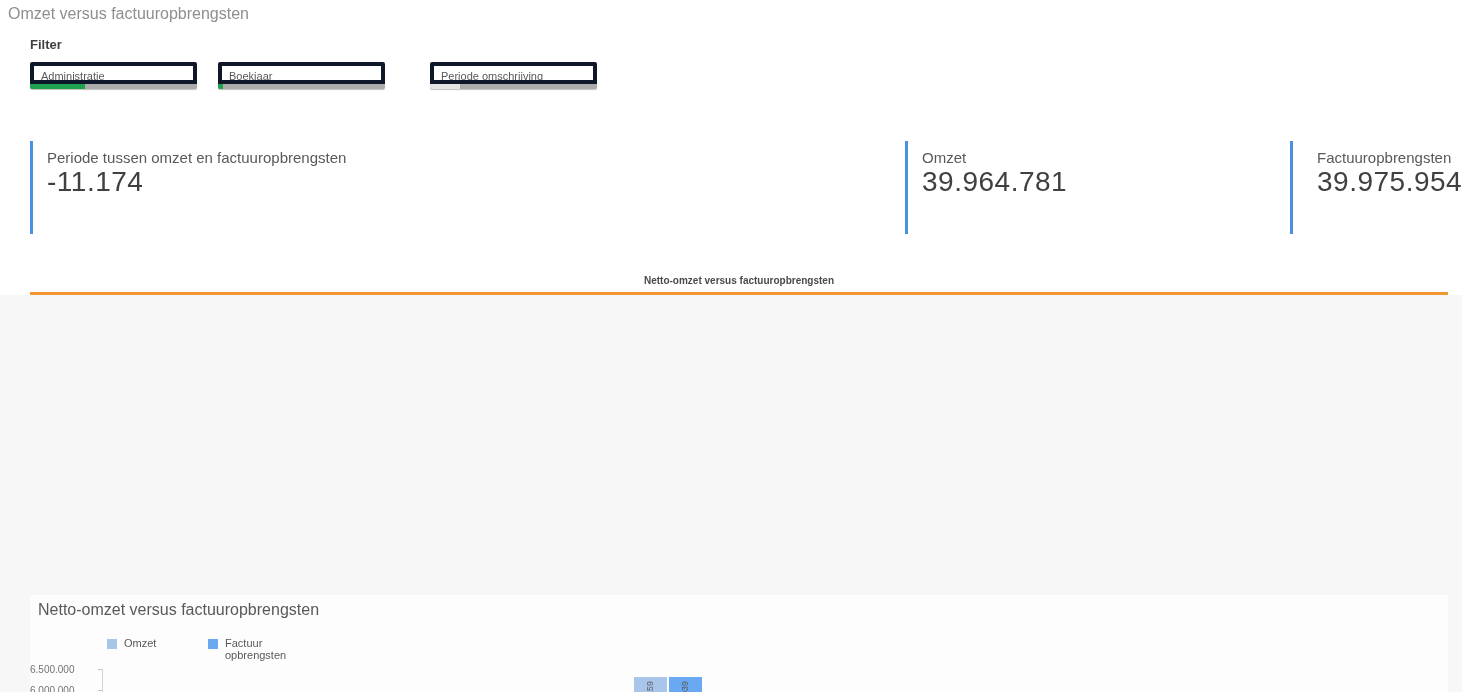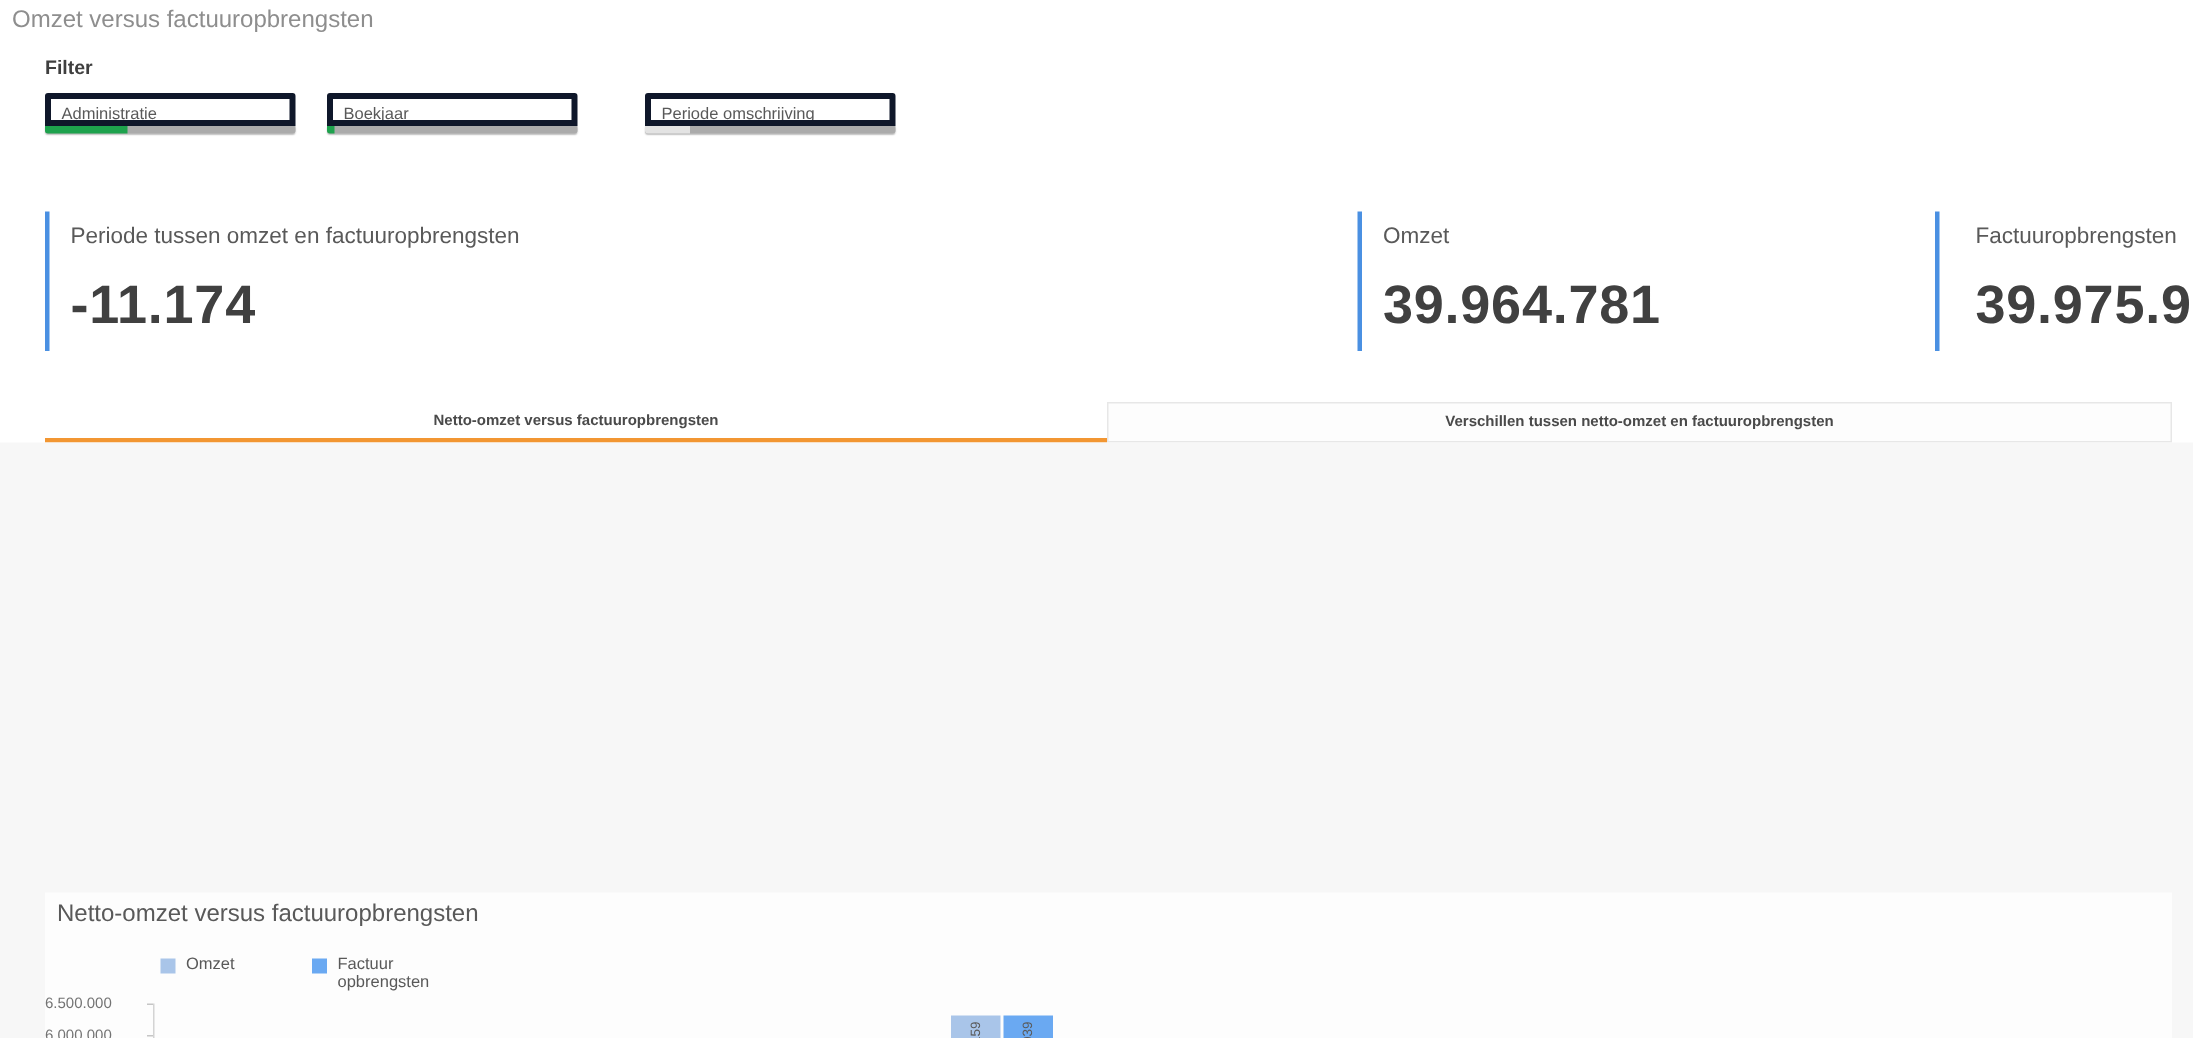--- a/index.html
+++ b/index.html
@@ -11,21 +11,21 @@
 
   #filter-heading { position:absolute; left:30px; top:37px; font-size:13px; font-weight:bold; color:#3f3f3f; }
   .fbox { position:absolute; top:62px; width:167px; height:27px; cursor:pointer; }
   .fbox-top { height:22px; background:#fff; border:4px solid #0f172a; border-radius:2px 2px 0 0;
     font-size:11px; color:#595959; line-height:20px; padding-left:7px; white-space:nowrap; overflow:hidden; }
   .fbar { position:relative; height:5px; background:#ababab; border-radius:0 0 2px 2px; box-shadow:0 1px 1px rgba(0,0,0,.25); }
   .fbar-fill { position:absolute; left:0; top:0; height:5px; border-radius:0 0 0 2px; }
 
   .kpi { position:absolute; top:141px; height:93px; border-left:3px solid #4a90e2; padding:8px 0 0 14px; }
   .kpi-label { font-size:15px; color:#595959; }
-  .kpi-value { font-size:36px; color:#404040; margin-top:16px; letter-spacing:.5px;font-weight:bold; }
+  .kpi-value { font-size:28px; color:#404040; letter-spacing:.5px; }
 
   #tab-bar { position:absolute; left:30px; top:268px; width:1418px; height:27px; display:flex; }
   .tab { flex:1; display:flex; align-items:center; justify-content:center; font-size:10px; font-weight:bold;
     color:#4a4a4a; background:#fdfdfd; border:1px solid #e7e7e7; cursor:pointer; }
   .tab.active { background:#ffffff; border:none; border-bottom:3px solid #f29632; }
 
   #panel { position:absolute; left:0; top:295px; width:1462px; height:397px; background:#f7f7f7; }
   #chart-card { position:absolute; left:30px; top:300px; width:1418px; height:380px; background:#fdfdfd; }
   #chart-title { position:absolute; left:8px; top:6px; font-size:16px; color:#595959; }
 
@@ -76,21 +76,20 @@
         <div class="kpi-label">Omzet</div>
         <div class="kpi-value">39.964.781</div>
       </div>
       <div class="kpi" style="left: 1290px; width: 240px; border-left-color: rgb(74, 144, 226); padding-left: 24px;">
         <div class="kpi-label">Factuuropbrengsten</div>
         <div class="kpi-value">39.975.954</div>
       </div>
     </div>
   <div id="tab-bar">
       <div class="tab active" style="border-bottom-color: rgb(242, 150, 50);">Netto-omzet versus factuuropbrengsten</div>
-      <div class="tab">Verschillen tussen netto-omzet en factuuropbrengsten</div>
     </div>
   <div id="panel">
     <div id="chart-card">
       <div id="chart-title">Netto-omzet versus factuuropbrengsten</div>
       <div id="legend">
           <div class="legend-item" style="left: 77px; top: 42px;">
             <div class="legend-swatch" style="background: rgb(169, 197, 233);"></div>
             <div class="legend-label">Omzet</div>
           </div>
           <div class="legend-item" style="left: 178px; top: 42px;">

